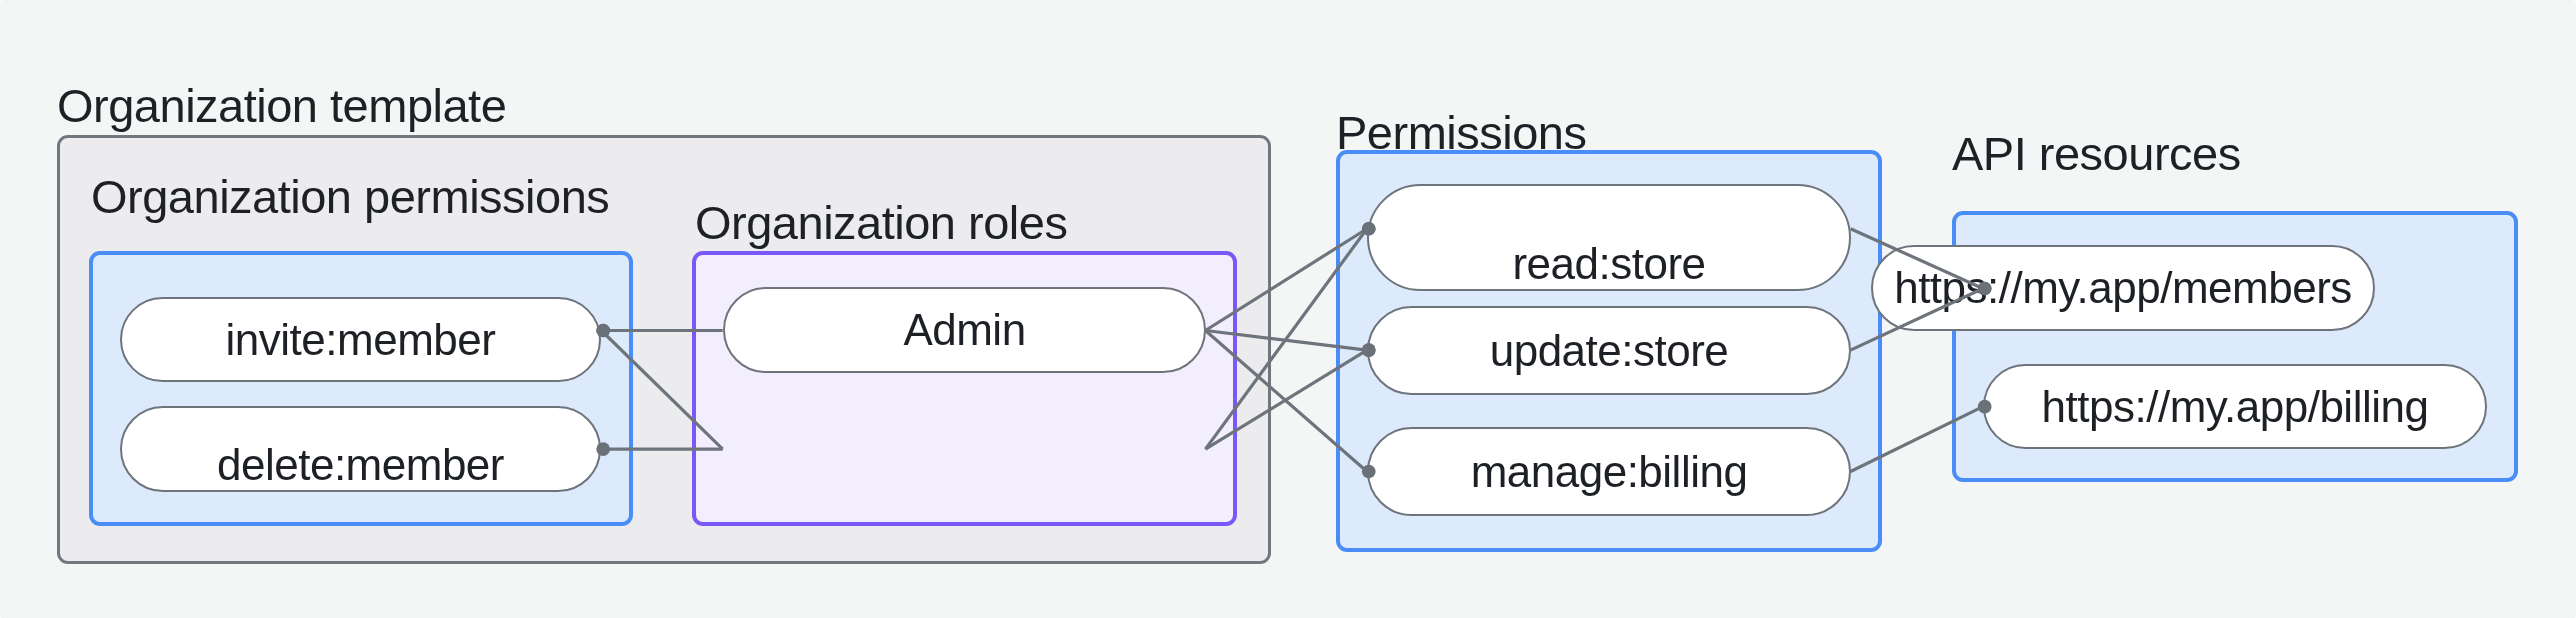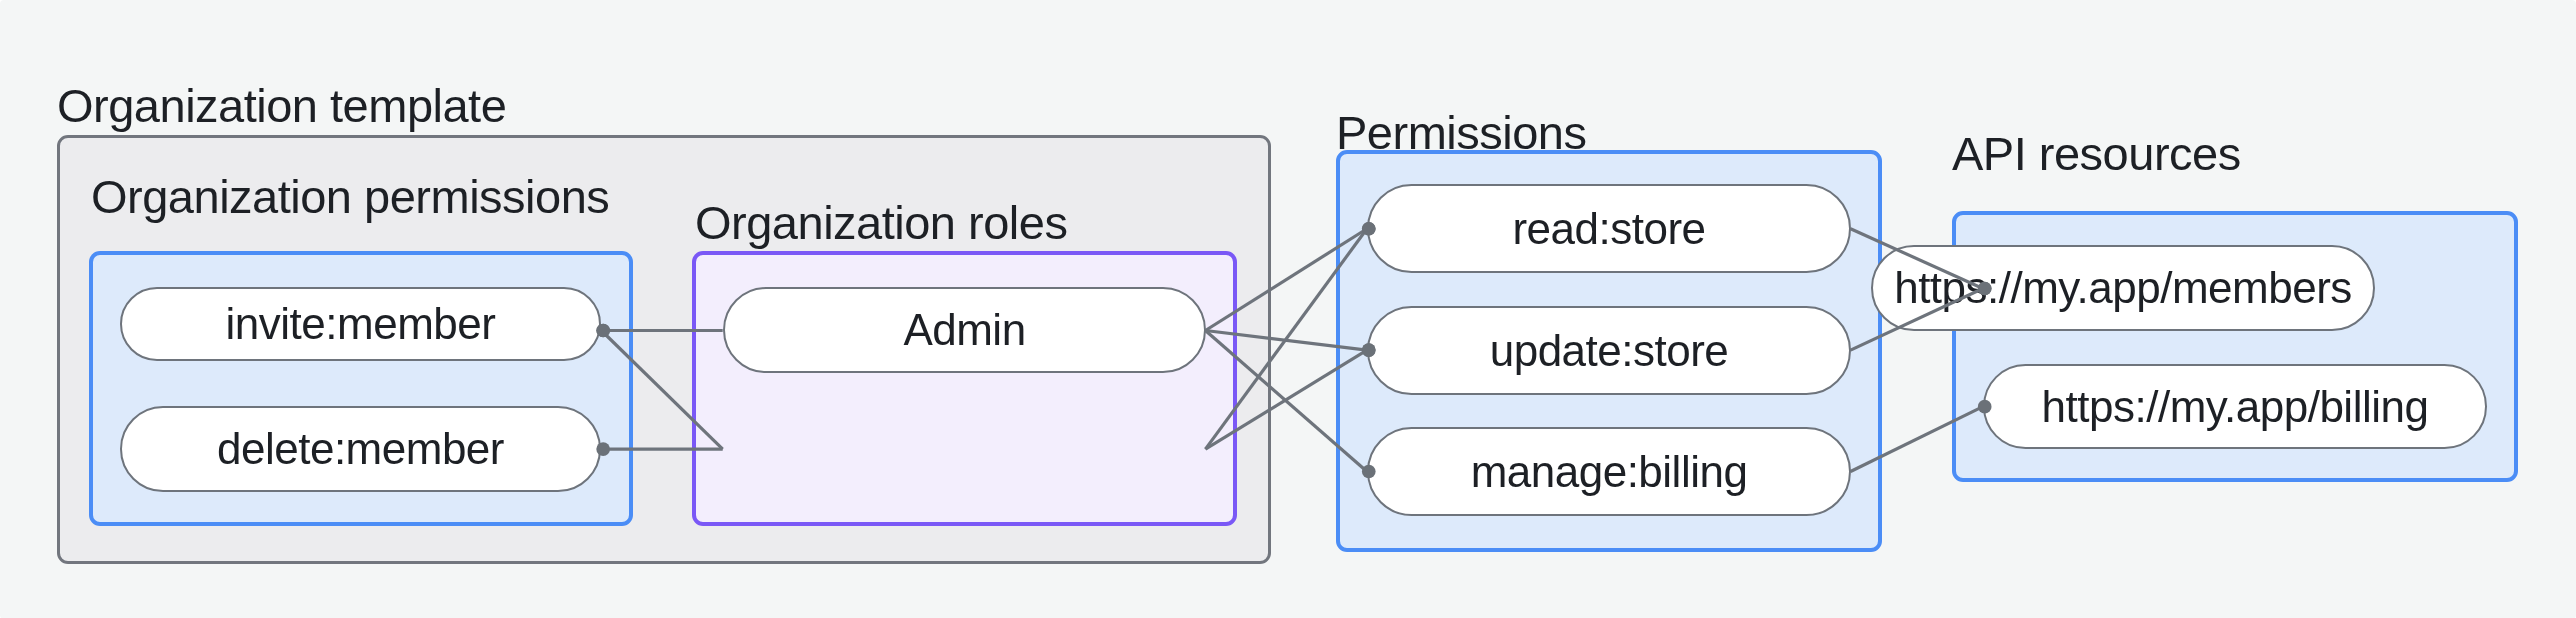--- a/index.html
+++ b/index.html
@@ -35,32 +35,32 @@
   <div class="box purple" style="left:692px; top:251px; width:545px;  height:275px;"></div>
   <div class="box blue" style="left:1336px;top:150px; width:546px;  height:402px;"></div>
   <div class="box blue" style="left:1952px;top:211px; width:566px;  height:271px;"></div>
 
   <div class="diagram-label" style="left:57px;top:82px;">Organization template</div>
   <div class="diagram-label" style="left:91px;top:173px;">Organization permissions</div>
   <div class="diagram-label" style="left:695px;top:173px;margin-top:26px;">Organization roles</div>
   <div class="diagram-label" style="left:1336px;top:73px;margin-top:36px;">Permissions</div>
   <div class="diagram-label" style="left:1952px;top:130px;">API resources</div>
 
-  <div class="pill" id="n-invite" style="left:120px;top:287px;width:481px;height:74px;">
+  <div class="pill" id="n-invite" style="left:120px;top:297px;width:481px;height:85px;">
     <span>invite:member</span>
   </div>
-  <div class="pill" id="n-delete" style="left:120px;top:406px;width:481px;height:86px;">
+  <div class="pill" id="n-delete" style="left:120px;top:406px;width:481px;height:86px;align-items:flex-end;">
     <span>delete:member</span>
   </div>
 
   <div class="pill" id="n-admin" style="left:723px;top:287px;width:483px;height:86px;">
     <span>Admin</span>
   </div>
 
-  <div class="pill" id="n-read" style="left:1367px;top:184px;width:484px;height:89px;">
+  <div class="pill" id="n-read" style="left:1367px;top:184px;width:484px;height:107px;align-items:flex-end;">
     <span>read:store</span>
   </div>
   <div class="pill" id="n-update" style="left:1367px;top:306px;width:484px;height:89px;">
     <span>update:store</span>
   </div>
   <div class="pill" id="n-manage" style="left:1367px;top:427px;width:484px;height:89px;">
     <span>manage:billing</span>
   </div>
 
   <div class="pill" id="n-members_api" style="left:1871px;top:245px;width:504px;height:86px;">

